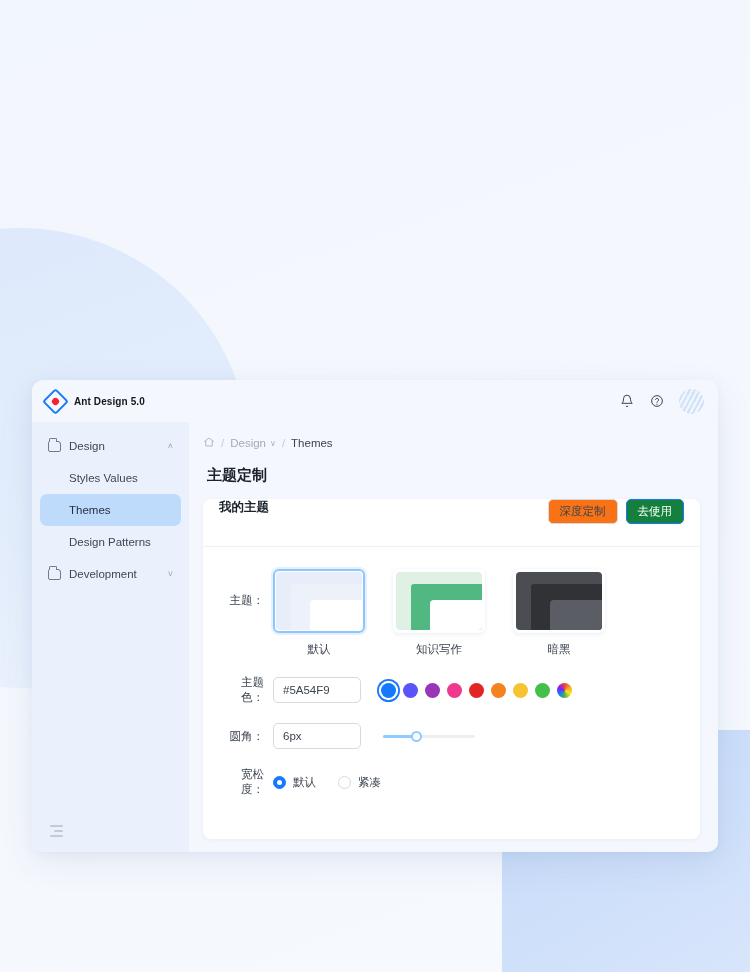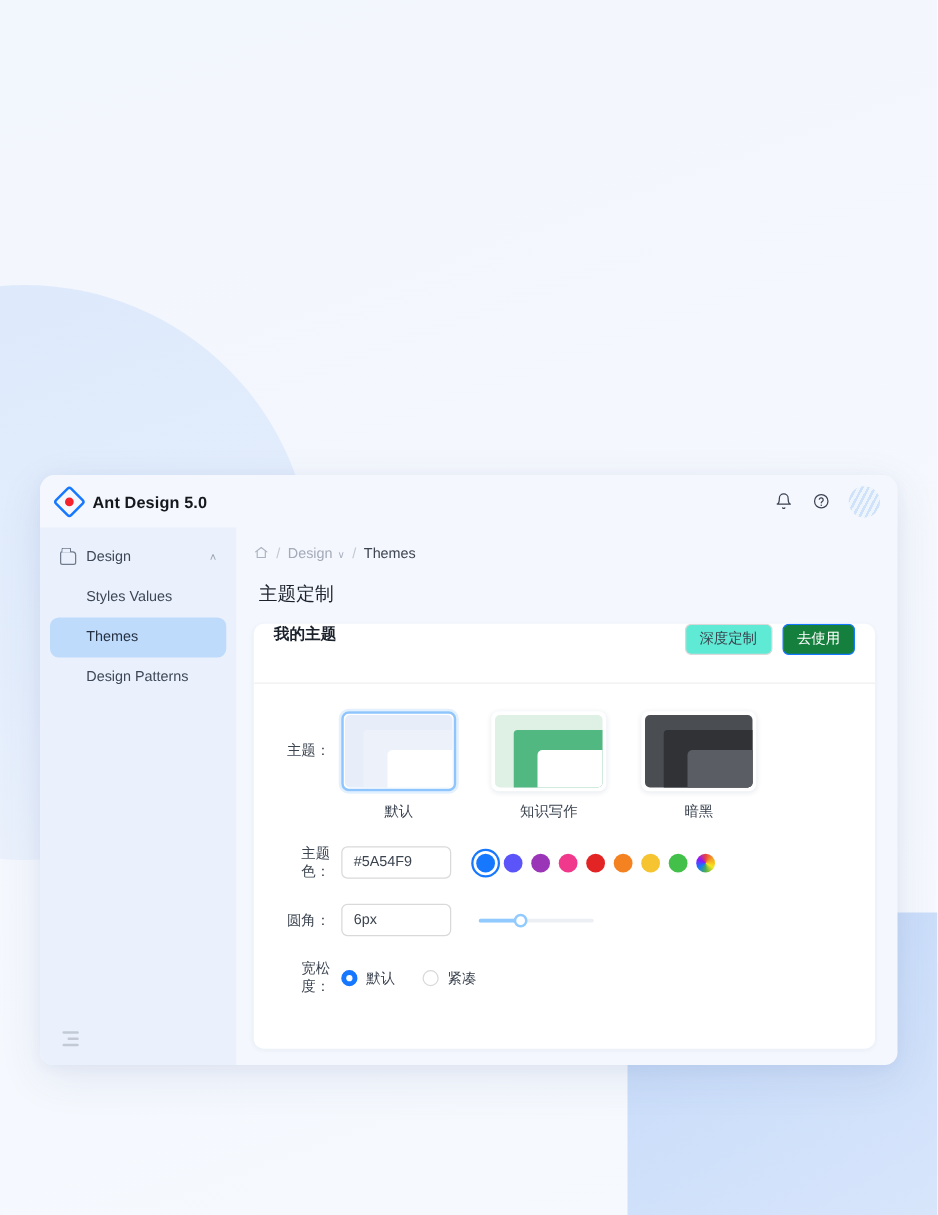--- a/index.html
+++ b/index.html
@@ -80,21 +80,21 @@
   .logo-diamond::after {
     content: "";
     position: absolute;
     left: 50%; top: 50%;
     width: 7px; height: 7px;
     margin: -3.5px 0 0 -3.5px;
     border-radius: 50%;
     background: #f5222d;
   }
   .brand-name {
-    font-size: 13px;
+    font-size: 10px;
     font-weight: bold;
     color: #14171c;
     letter-spacing: .1px;
   }
   .topbar-right {
     margin-left: auto;
     display: flex;
     align-items: center;
     gap: 14px;
   }
@@ -191,21 +191,21 @@
     height: 18px;
   }
   .breadcrumb .home { font-size: 12px; color: #aab2bf; }
   .breadcrumb .sep { color: #c3c9d3; }
   .breadcrumb .crumb { color: #a3abb8; }
   .breadcrumb .crumb.current { color: #3c4450; }
   .breadcrumb .dropcaret { font-size: 8px; color: #aab2bf; margin-left: -2px; }
 
   .page-title {
     font-size: 15px;
-    font-weight: normal;
+    font-weight: bold;
     color: #1b222c;
     margin: 14px 0 0 4px;
   }
 
   .card {
     margin-top: 14px;
     background: #fff;
     border-radius: 8px;
     box-shadow: 0 1px 4px rgba(40,70,120,.06);
     height: 340px;
@@ -223,21 +223,21 @@
   .btn {
     height: 25px;
     padding: 0 11px;
     font-size: 11.5px;
     border-radius: 5px;
     display: flex;
     align-items: center;
     line-height: 1;
   }
   .btn-default {
-    background: #5eead4;
+    background: #f97316;
     border: 1px solid #d9d9d9;
     color: #3c4450;
   }
   .btn-primary {
     background: #15803d;
     border: 1px solid #1677ff;
     color: #fff;
   }
 
   .card-body { padding: 22px 0 0 16px; }
@@ -428,20 +428,25 @@
         <div class="nav-item">
           <span>Styles Values</span>
         </div>
         <div class="nav-item active">
           <span>Themes</span>
         </div>
         <div class="nav-item">
           <span>Design Patterns</span>
         </div>
 
+        <div class="nav-group">
+          <span class="folder"></span>
+          <span>Development</span>
+          <span class="caret">˅</span>
+        </div>
 
         <div class="sidebar-footer">
           <span class="menu-icon">
             <span></span>
               <span></span>
               <span></span>
           </span>
         </div>
       </div>
 

